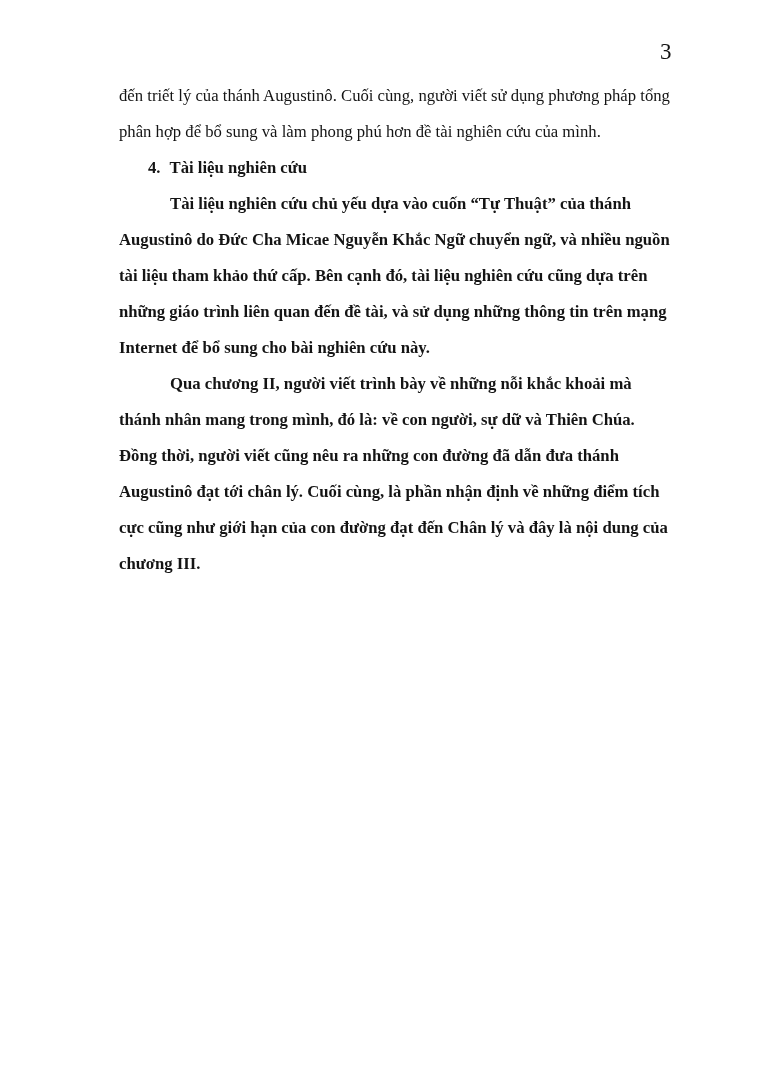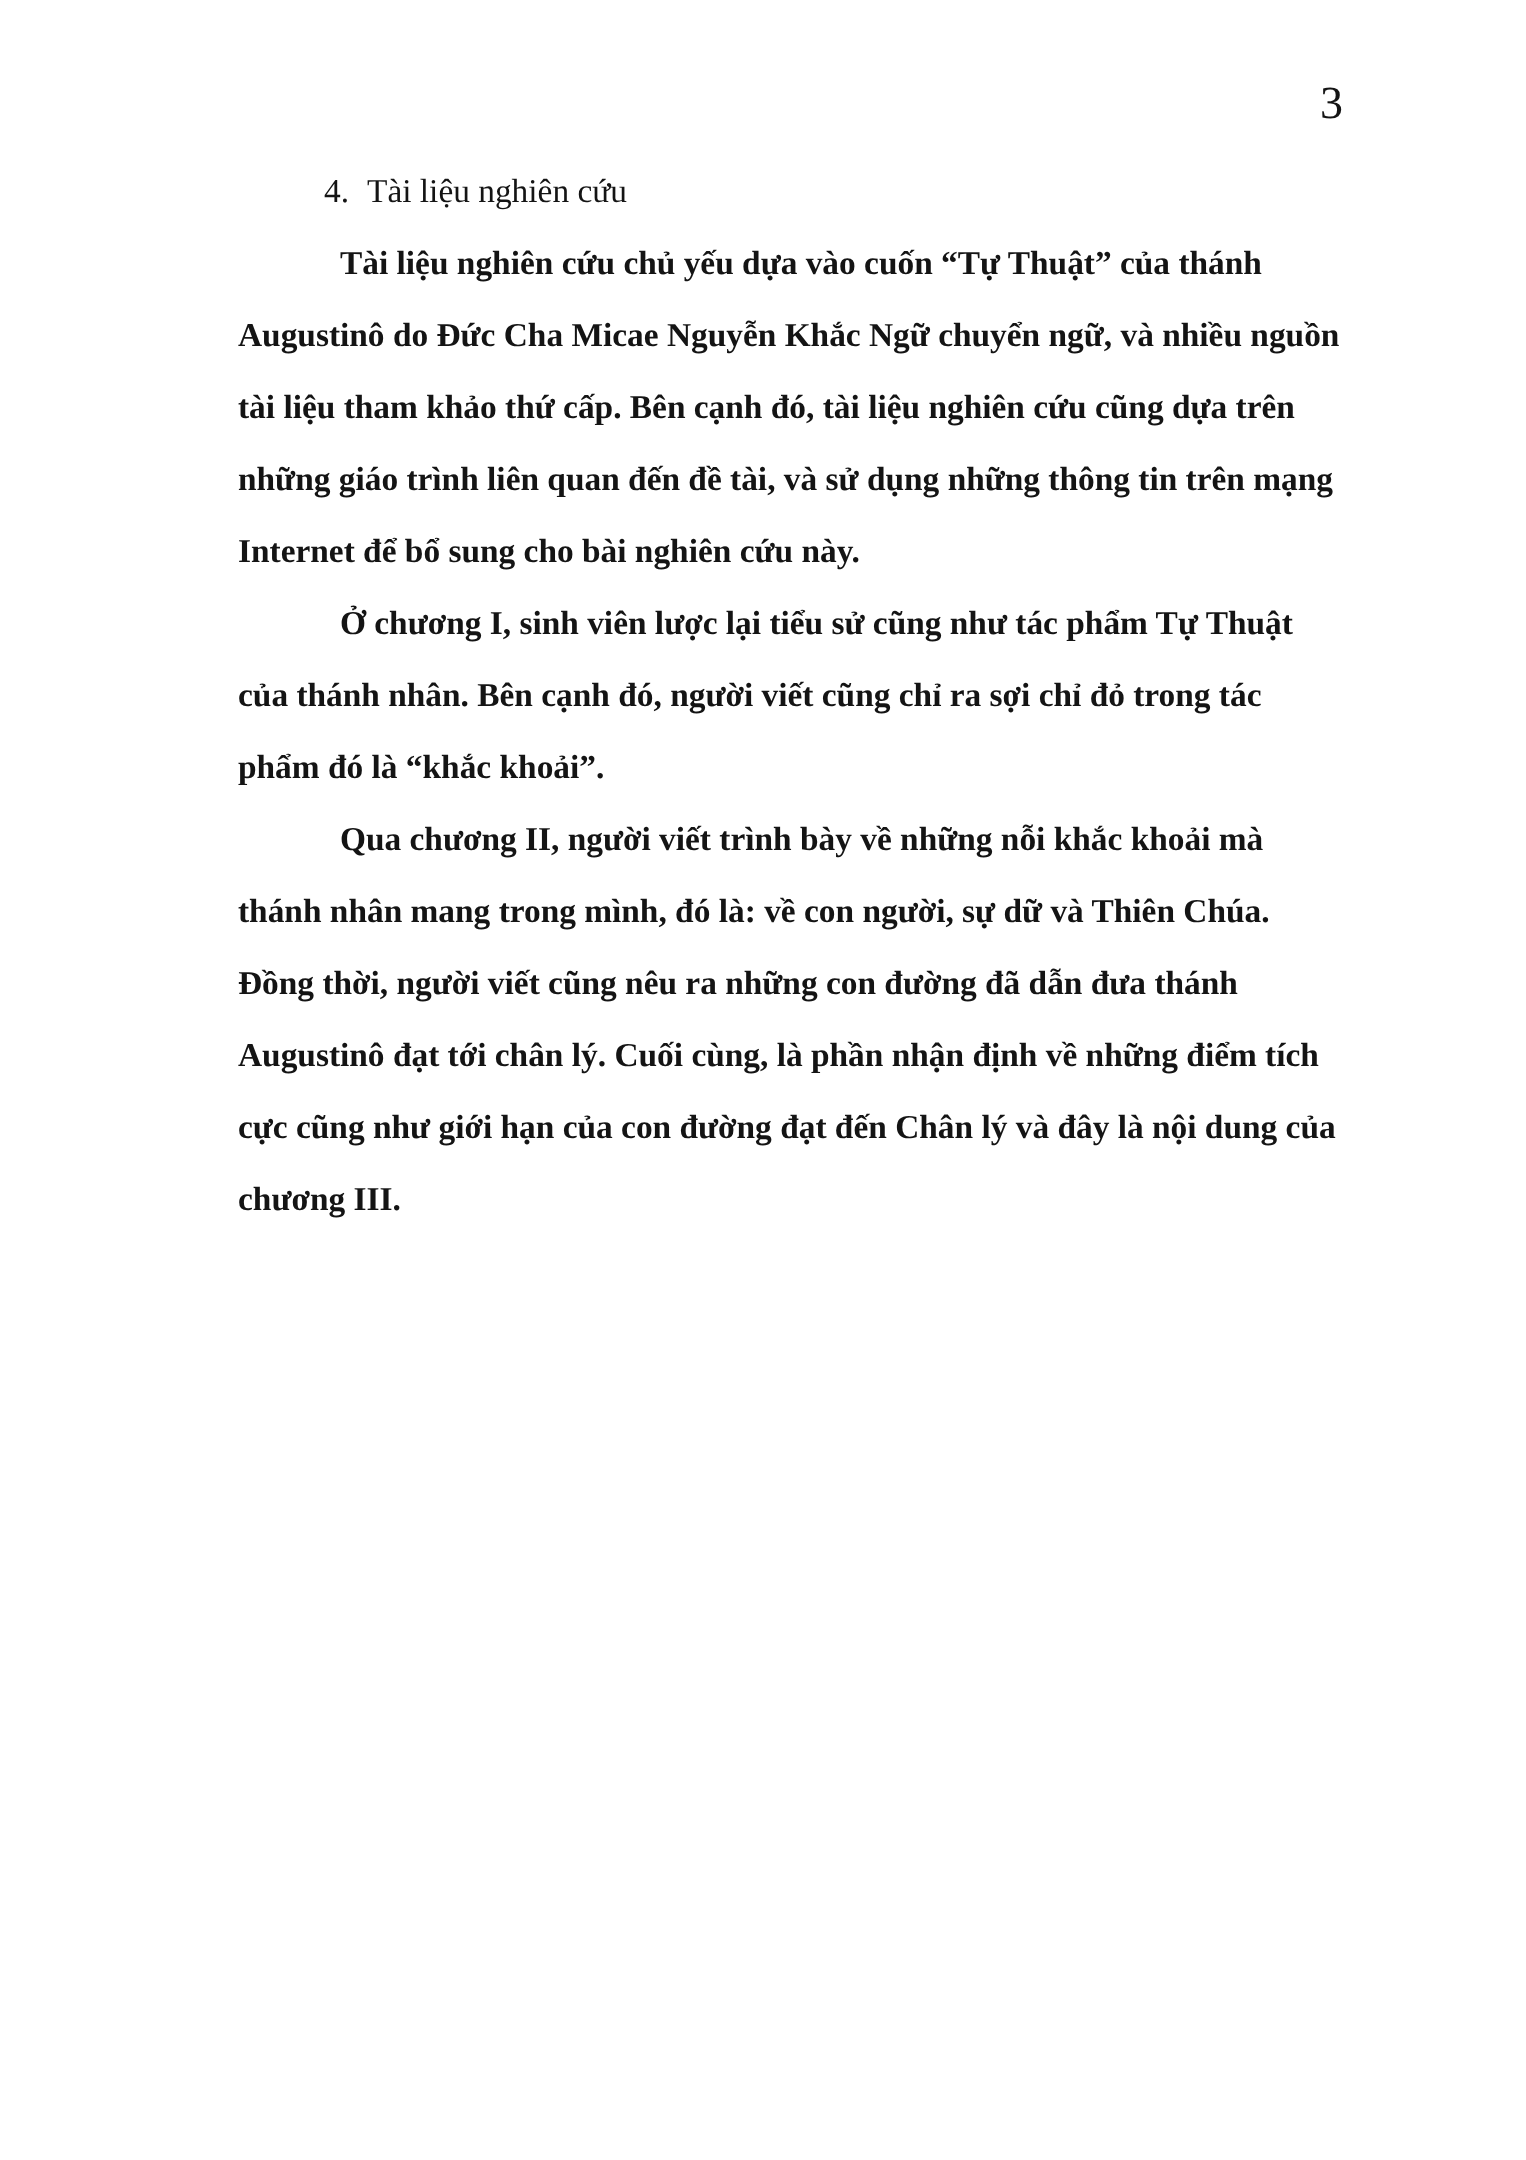--- a/index.html
+++ b/index.html
@@ -35,44 +35,44 @@
   }
   .text-block p {
     margin: 0;
     padding: 0;
   }
   p.para-indent {
     text-indent: 51px;
     font-weight: bold;
   }
   p.heading {
-    font-weight: normal;
-    margin-left: 43px;
+    font-weight: bold;
+    margin-left: 29px;
   }
   p.heading .heading-number {
     display: inline-block;
     margin-right: 9px;
   }
 </style>
 </head>
 <body>
 
 <div class="page">
 
   <div class="page-number">3</div>
 
   <div class="text-block">
 
+    <p class="para">đến triết lý của thánh Augustinô. Cuối cùng, người viết sử dụng phương pháp tổng phân hợp để bổ sung và làm phong phú hơn đề tài nghiên cứu của mình.</p>
 
     <p class="heading">
       <span class="heading-number">4.</span><span>Tài liệu nghiên cứu</span>
     </p>
 
     <p class="para para-indent">Tài liệu nghiên cứu chủ yếu dựa vào cuốn “Tự Thuật” của thánh Augustinô do Đức Cha Micae Nguyễn Khắc Ngữ chuyển ngữ, và nhiều nguồn tài liệu tham khảo thứ cấp. Bên cạnh đó, tài liệu nghiên cứu cũng dựa trên những giáo trình liên quan đến đề tài, và sử dụng những thông tin trên mạng Internet để bổ sung cho bài nghiên cứu này.</p>
 
 
 
-    <p class="para para-indent">Ở chương I, sinh viên lược lại tiểu sử cũng như tác phẩm Tự Thuật của thánh nhân. Bên cạnh đó, người viết cũng chỉ ra sợi chỉ đỏ trong tác phẩm đó là “khắc khoải”.</p>
 
     <p class="para para-indent">Qua chương II, người viết trình bày về những nỗi khắc khoải mà thánh nhân mang trong mình, đó là: về con người, sự dữ và Thiên Chúa. Đồng thời, người viết cũng nêu ra những con đường đã dẫn đưa thánh Augustinô đạt tới chân lý. Cuối cùng, là phần nhận định về những điểm tích cực cũng như giới hạn của con đường đạt đến Chân lý và đây là nội dung của chương III.</p>
 
   </div>
 </div>
 
 </body></html>

